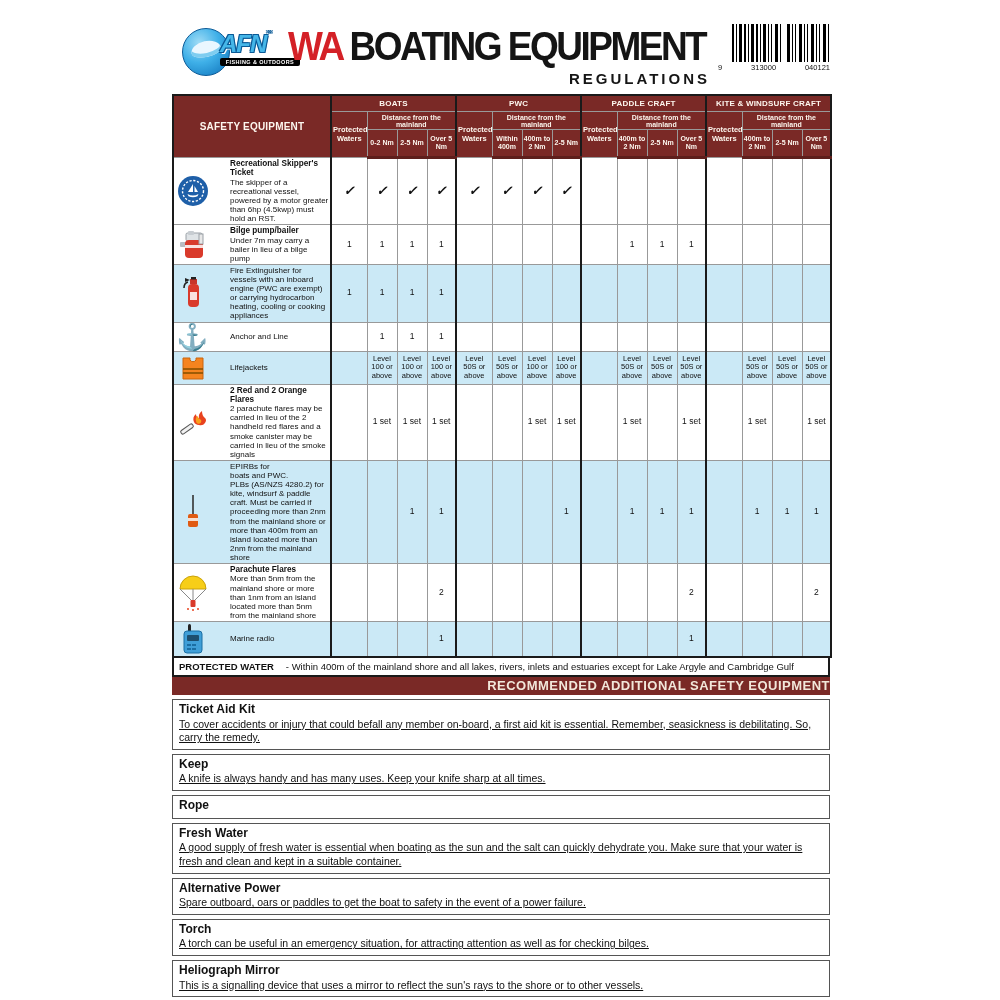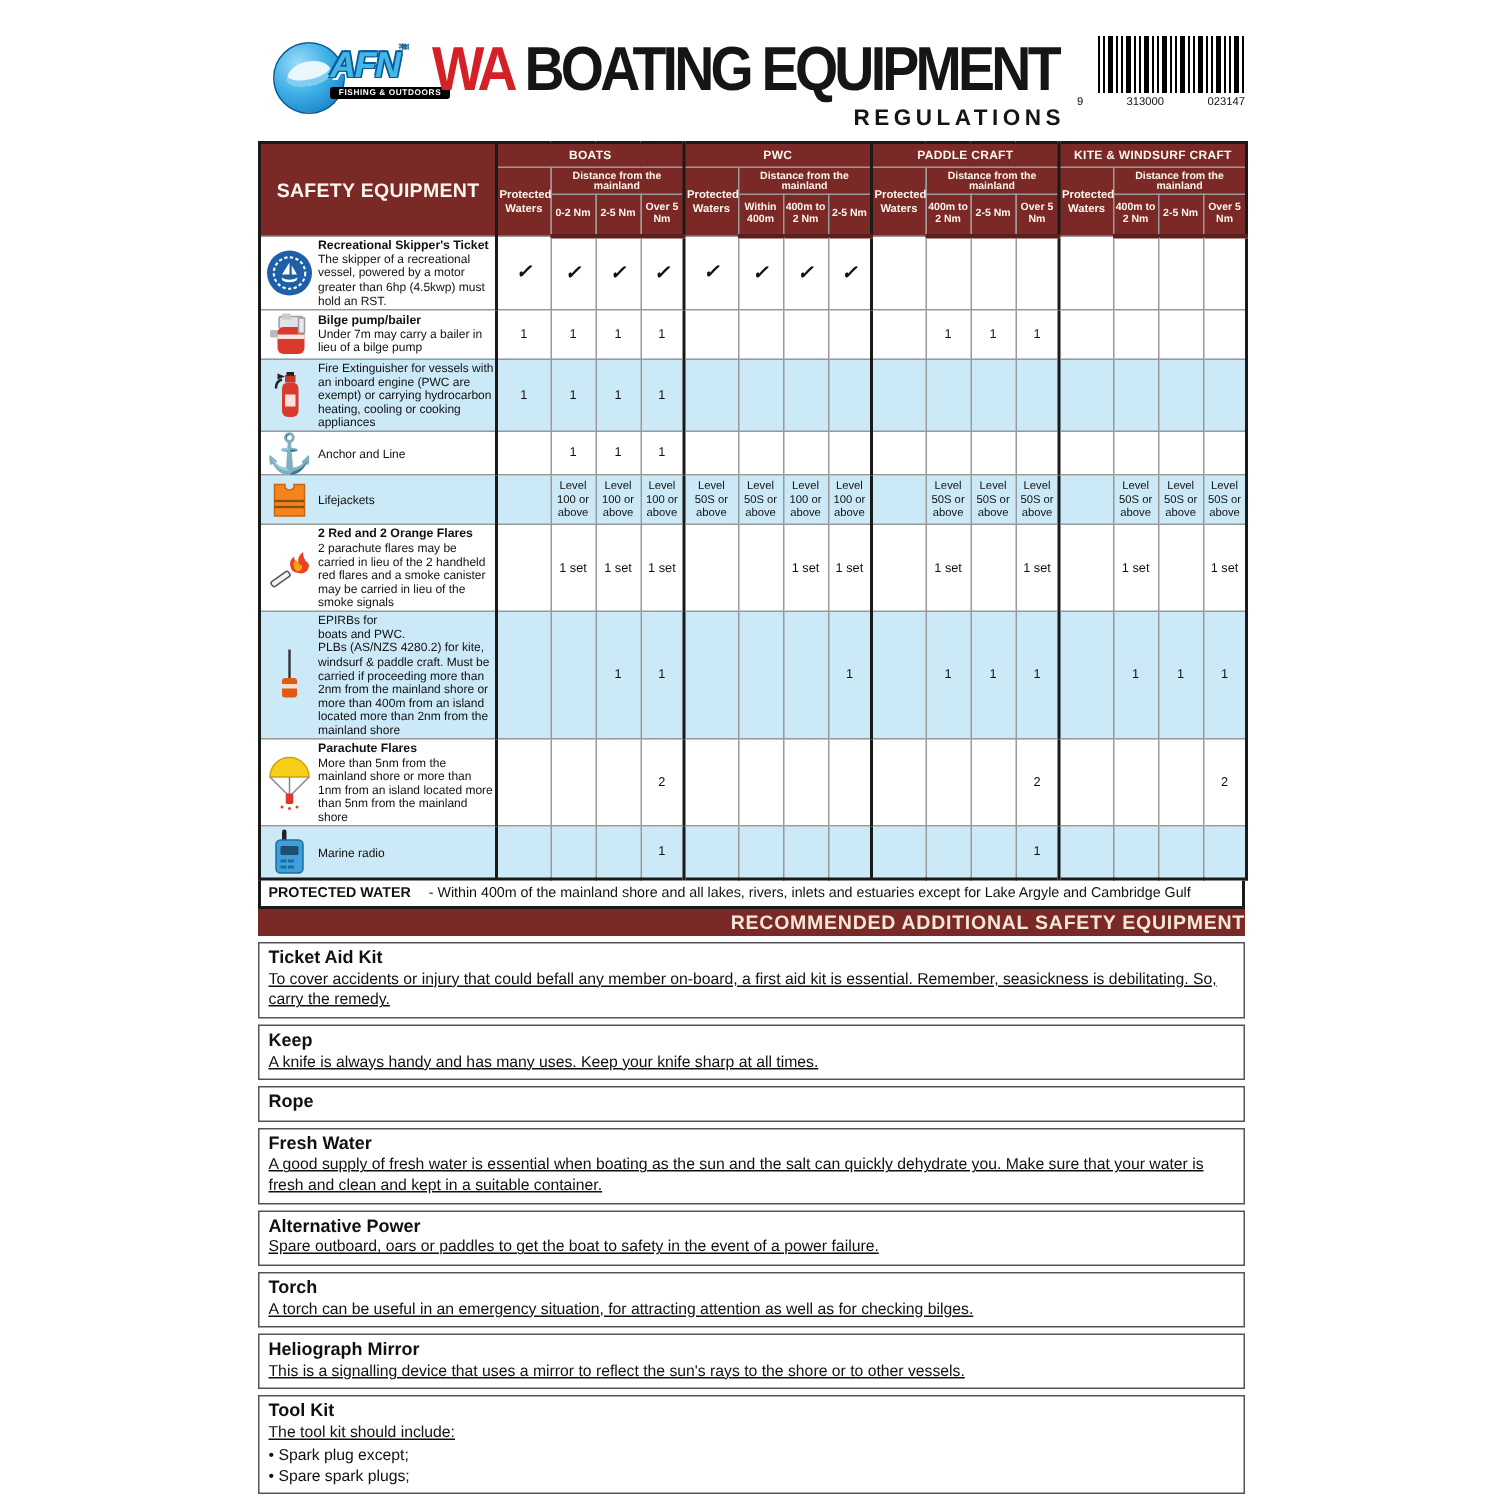--- a/index.html
+++ b/index.html
@@ -36,32 +36,32 @@
   .bars{position:absolute;left:14px;top:0;right:0;height:38px;background:
     repeating-linear-gradient(90deg,#000 0 1.5px,#fff 1.5px 3.5px,#000 3.5px 4.5px,#fff 4.5px 7px,#000 7px 10px,#fff 10px 12px);}
   .bc-nums{position:absolute;left:0;top:39px;right:0;font-size:7.5px;display:flex;justify-content:space-between;}
 
   
   table.grid{border-collapse:collapse;table-layout:fixed;width:658px;margin-top:2px;
     border:2px solid #1a1a1a;}
   table.grid th,table.grid td{border:1px solid var(--grid);padding:1px;vertical-align:middle;}
   thead th{background:var(--maroon);color:#fdf6ee;border:1px solid #fff;font-weight:bold;text-align:center;}
   thead tr:last-child th{border-bottom:3px solid #5d1f1c;}
-  th.corner{font-size:13px;letter-spacing:.2px;text-align:center;}
+  th.corner{font-size:10px;letter-spacing:.2px;text-align:center;}
   th.gname{font-size:8px;height:13px;letter-spacing:.2px;}
   th.pw{font-size:7.5px;line-height:1.15;}
   th.dist{font-size:7px;height:15px;}
   th.sub{font-size:7px;line-height:1.15;height:24px;}
   tbody td{font-size:8.5px;text-align:center;line-height:1.15;border-color:#8a8a8a;
     border-top:1px solid #555;border-bottom:1px solid #555;}
   tbody tr.shade td{background:var(--rowblue);}
   td.level{font-size:7.5px;}
   .gstart{border-left:2px solid #1a1a1a !important;}
   td.equip{text-align:left;padding:2px 3px 2px 2px;}
-  .equip-inner{display:flex;align-items:center;gap:1px;}
+  .equip-inner{display:flex;align-items:center;gap:19px;}
   .icon-box{flex:0 0 36px;display:flex;align-items:center;justify-content:center;height:100%;}
   .equip-text{flex:1;font-size:8px;line-height:1.14;white-space:pre-line;}
   .equip-text b{font-size:8.2px;}
   .check-cell{font-size:13px;font-weight:bold;font-style:italic;}
   .anchor-glyph{font-size:26px;line-height:1;color:#111;}
 
   
   .protected-note{border:2px solid #1a1a1a;border-top:none;padding:3px 5px;font-size:9.5px;}
   .protected-note b{margin-right:12px;}
   .banner{background:var(--maroon);color:var(--cream);text-align:right;font-weight:bold;
@@ -90,21 +90,21 @@
       <div class="title-line">
         <span class="title-wa">WA</span><span>BOATING EQUIPMENT</span>
       </div>
       <div class="title-sub">REGULATIONS</div>
     </div>
     <div class="barcode">
       <div class="bars"></div>
       <div class="bc-nums">
         <span>9</span>
         <span>313000</span>
-        <span>023147</span>
+        <span>040121</span>
       </div>
     </div>
   </div>
 
   <table class="grid">
     <colgroup>
       <col style="width:158px">
       <col style="width:36px">
         <col style="width:30px">
         <col style="width:30px">

